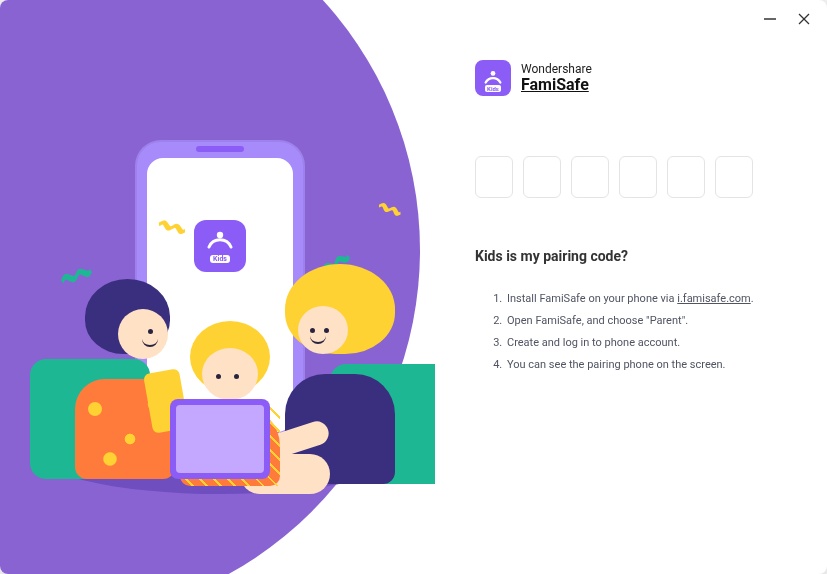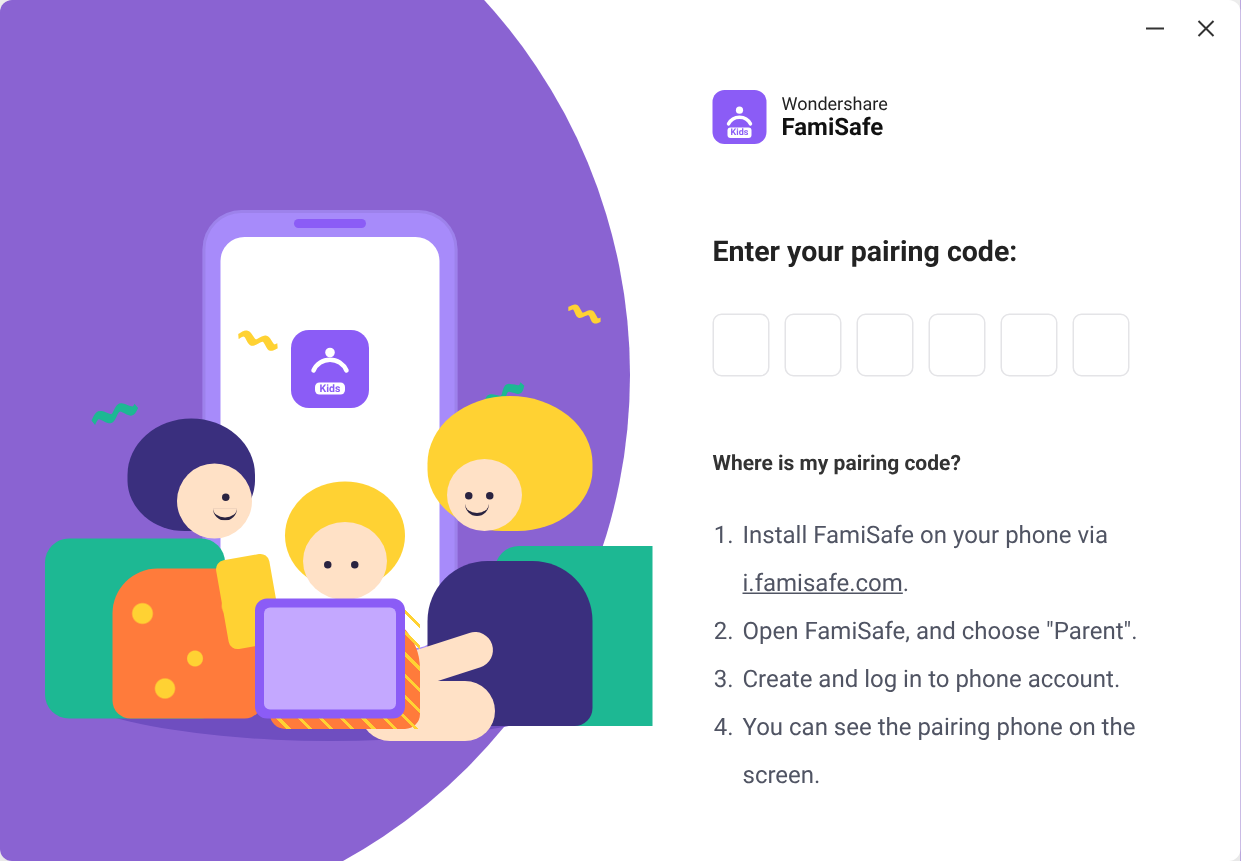--- a/index.html
+++ b/index.html
@@ -14,26 +14,26 @@
   .layout { display:flex; width:100%; height:100%; }
   .left { width:435px; height:100%; position:relative; overflow:hidden; }
   .right { flex:1; padding:60px 40px 40px 40px; }
   
   .brand { display:flex; align-items:center; gap:10px; margin-bottom:60px;}
   .brand-logo { width:36px; height:36px; border-radius:8px; background:#8b5cf6; display:flex; align-items:center; justify-content:center; position:relative;}
   .brand-logo svg { width:22px; height:22px; }
   .brand-badge { position:absolute; bottom:4px; background:#fff; color:#8b5cf6; font-size:6px; font-weight:700; border-radius:2px; padding:0 2px;}
   .brand-text { display:flex; flex-direction:column; line-height:1.1;}
   .brand-text .w1 { font-size:12px; color:#222;}
-  .brand-text .w2 { font-size:16px; font-weight:700; color:#111;}
+  .brand-text .w2 { font-size:16px; font-weight:700; color:#111;text-decoration:underline;}
   .heading { font-size:19px; font-weight:700; color:#222; margin:0 0 30px 0;}
   .codeboxes { display:flex; gap:10px; margin-bottom:50px;}
   .codeboxes input { width:38px; height:42px; border:1px solid #e4e4e7; border-radius:6px; text-align:center; font-size:18px; outline:none;}
   .sub { font-size:14px; font-weight:700; color:#333; margin:0 0 24px 0;}
-  ol.steps { margin:0; padding-left:18px; color:#505463; font-size:16px; line-height:2.0;}
+  ol.steps { margin:12px; padding-left:18px; color:#505463; font-size:11px; line-height:2.0;}
   ol.steps li { padding-left:2px;}
   ol.steps a { color:#505463; text-decoration:underline; cursor:pointer;}
   
   .blob { width:740px; height:740px; background:#8a63d2; border-radius:50%; position:absolute; left:-320px; top:-120px; }
   .floor { position:absolute; bottom:80px; left:30px; width:380px; height:90px; background:#6f4ec0; border-radius:50%;}
   .phone { position:absolute; left:135px; top:140px; width:170px; height:310px; background:#a78bfa; border-radius:26px; box-shadow: inset 0 0 0 2px rgba(0,0,0,0.06);}
   .phone .screen { position:absolute; left:12px; top:18px; right:12px; bottom:18px; background:#fff; border-radius:16px;}
   .phone .notch { position:absolute; top:6px; left:50%; transform:translateX(-50%); width:48px; height:6px; background:#8b5cf6; border-radius:4px;}
   .app-icon { width:52px; height:52px; border-radius:12px; background:#8b5cf6; position:absolute; left:50%; top:62px; transform:translateX(-50%); display:flex; flex-direction:column; align-items:center; justify-content:center;}
   .app-icon svg { width:30px; height:24px;}
@@ -150,32 +150,31 @@
               <circle cx="12" cy="7" r="2.6" fill="#fff"></circle>
             </svg>
           <span class="brand-badge">Kids</span>
         </div>
         <div class="brand-text">
           <span class="w1">Wondershare</span>
           <span class="w2">FamiSafe</span>
         </div>
       </div>
 
-      <h2 class="heading">Enter your pairing code:</h2>
 
       <div class="codeboxes">
         <input maxlength="1" value="" style="">
         <input maxlength="1" value="" style="">
         <input maxlength="1" value="" style="">
         <input maxlength="1" value="" style="">
         <input maxlength="1" value="" style="">
         <input maxlength="1" value="" style="">
       </div>
 
-      <p class="sub">Where is my pairing code?</p>
+      <p class="sub">Kids is my pairing code?</p>
 
       <ol class="steps">
         <li><span>Install FamiSafe on your phone via </span><a>i.famisafe.com</a><span>.</span></li>
         <li>Open FamiSafe, and choose "Parent".</li>
         <li>Create and log in to phone account.</li>
         <li>You can see the pairing phone on the screen.</li>
       </ol>
     </div>
   </div>
 </div>

